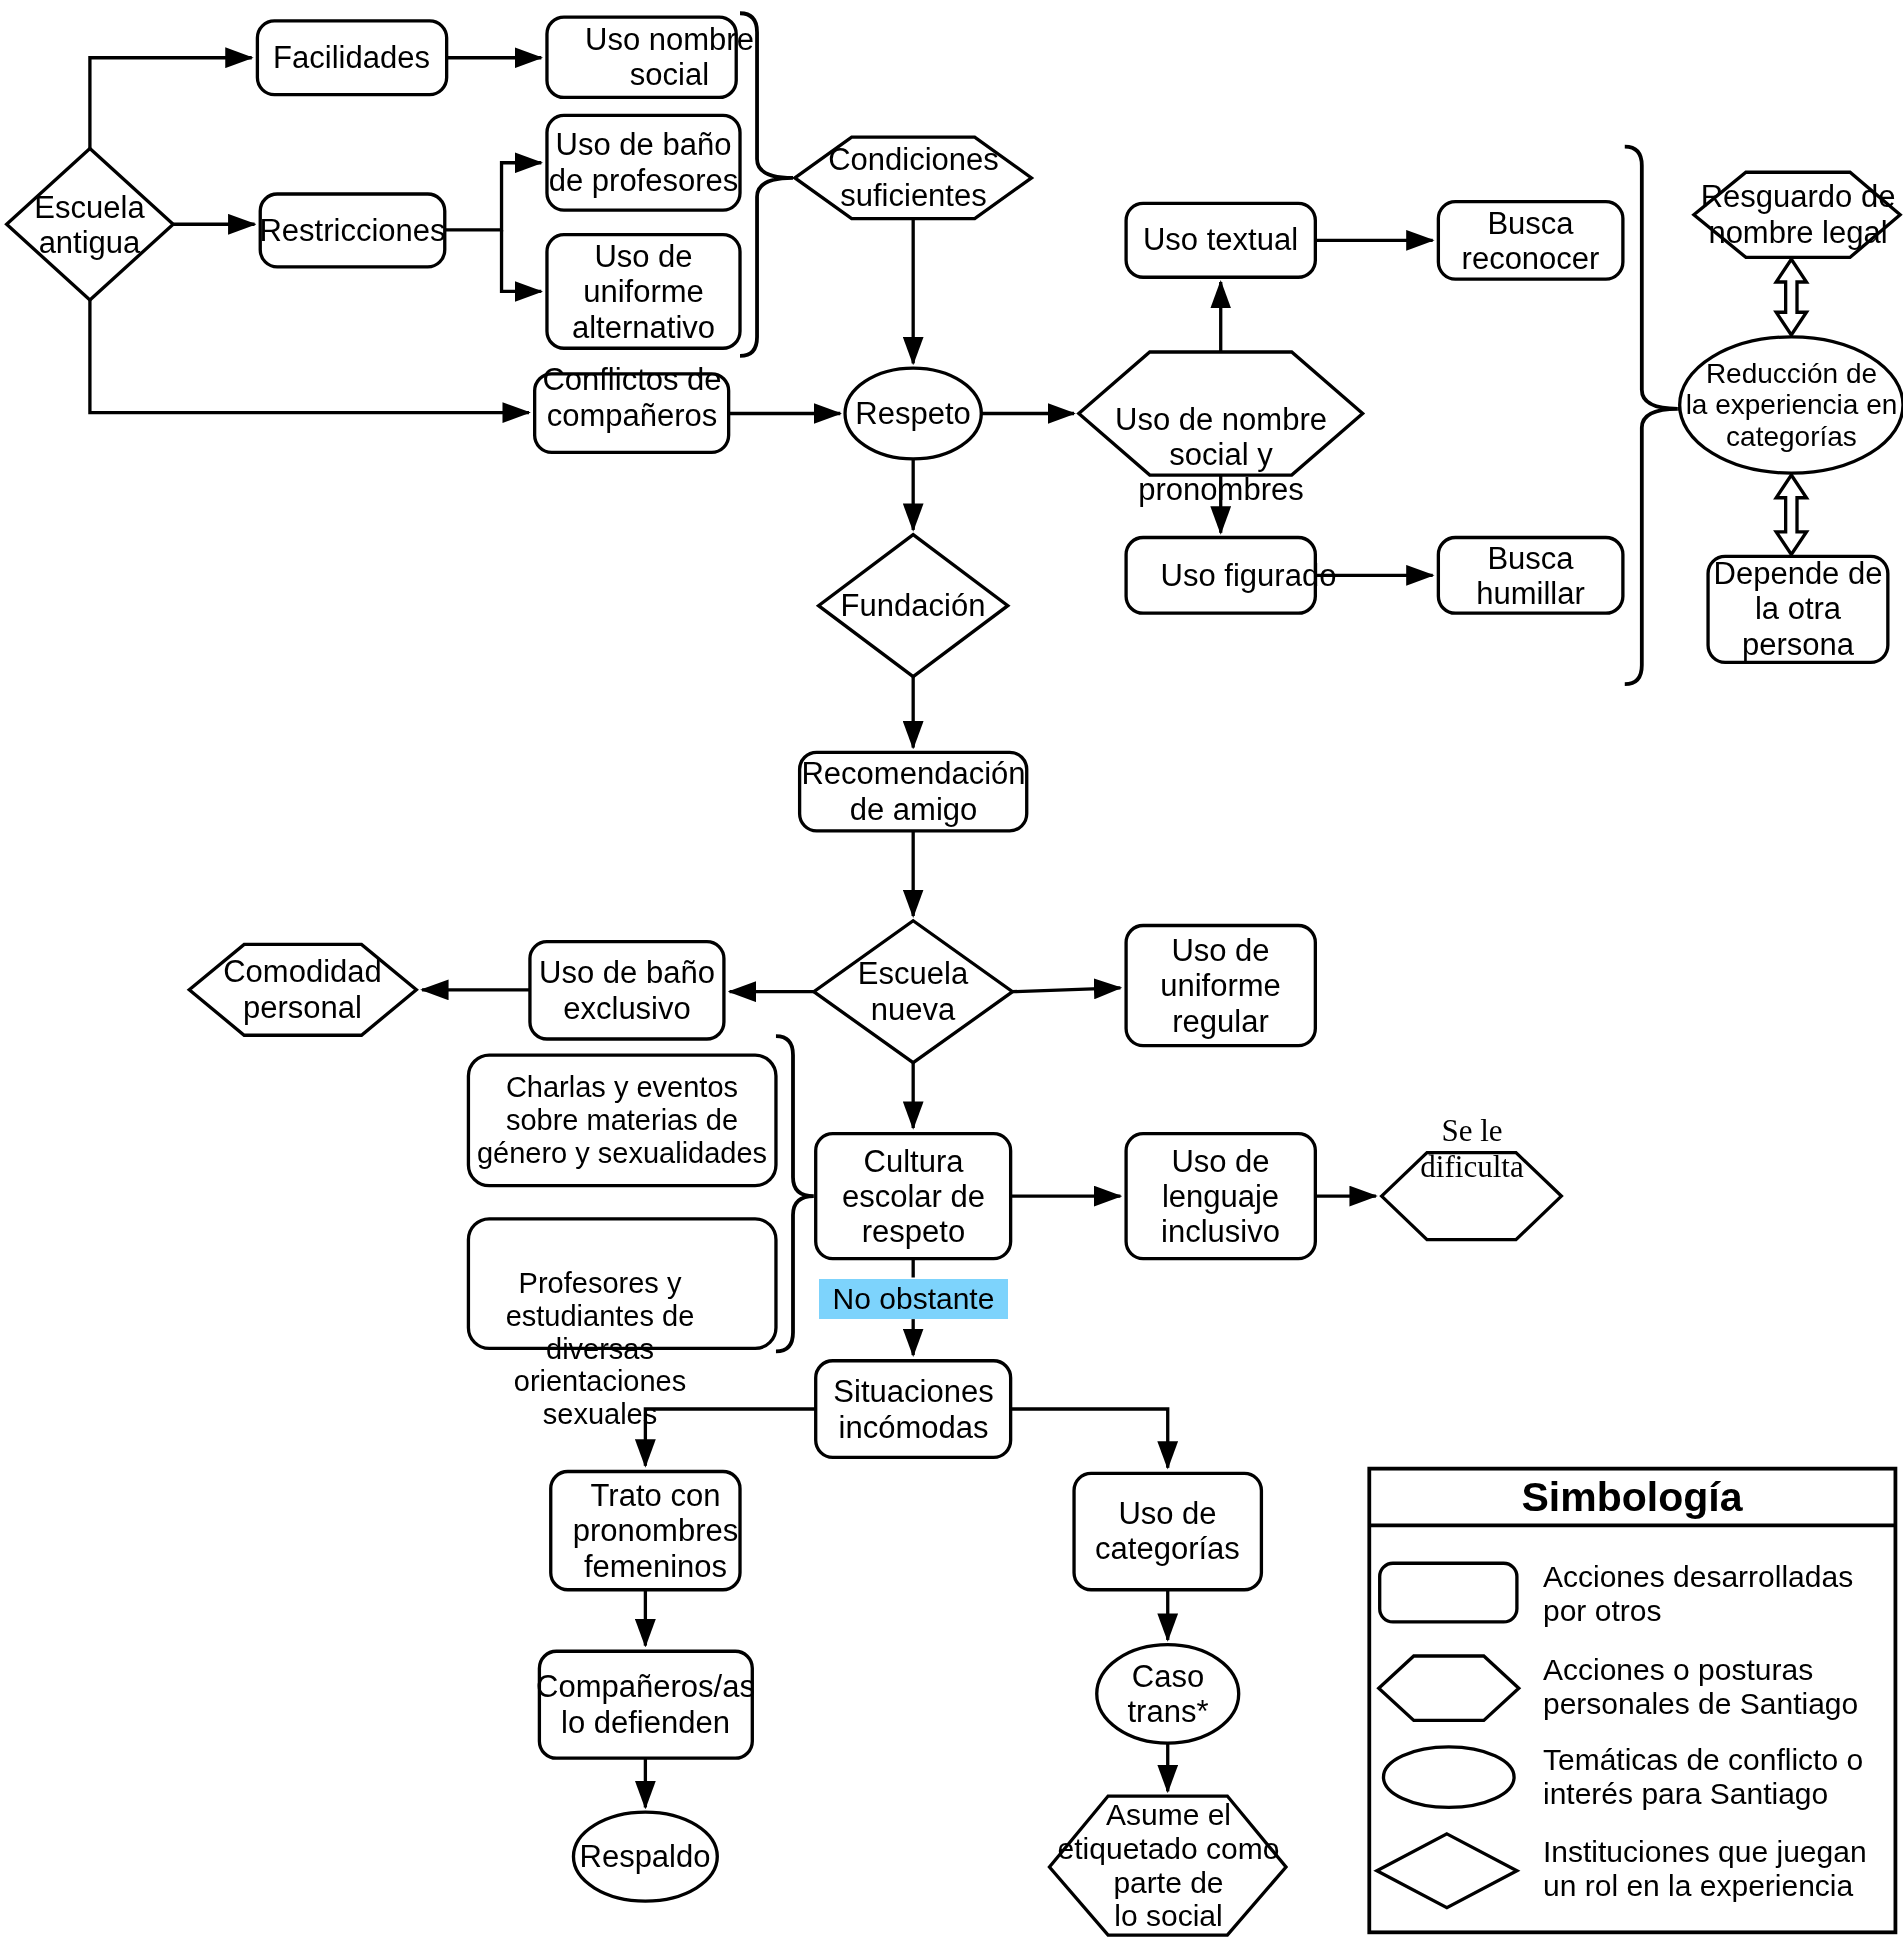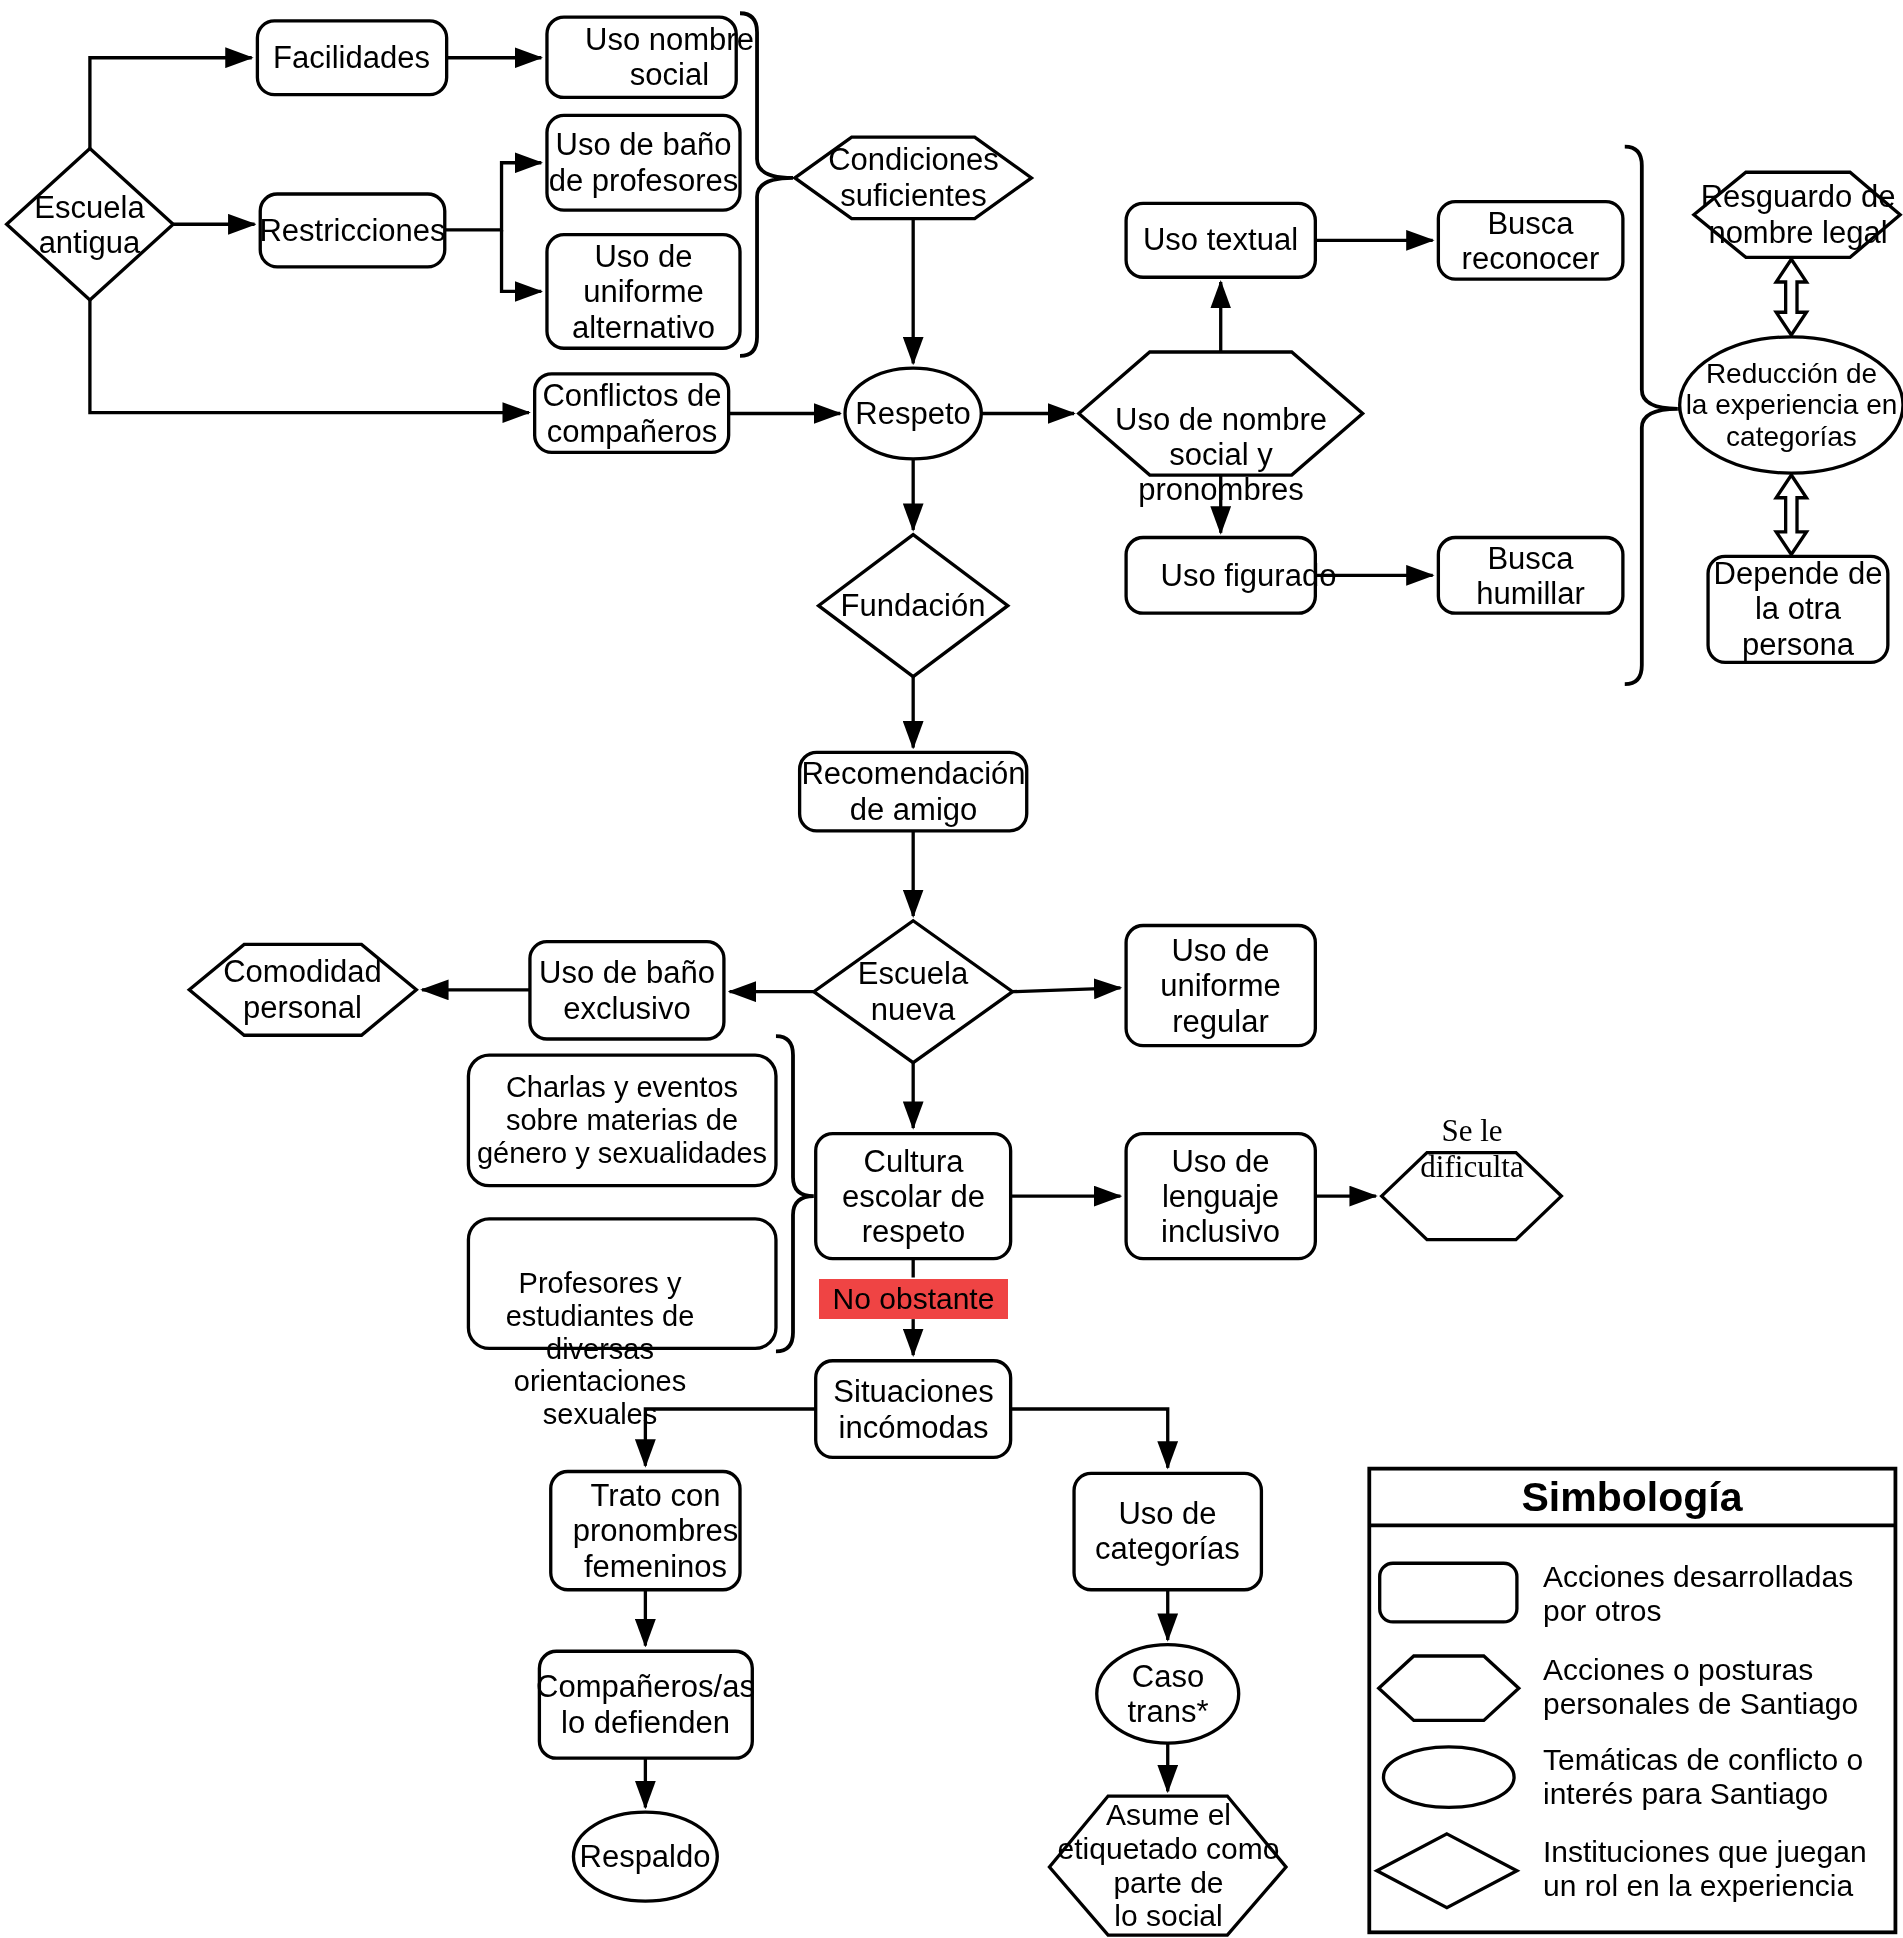--- a/index.html
+++ b/index.html
@@ -7,21 +7,21 @@
           font-family:"Liberation Sans", sans-serif;color:#000;}
   #diagram-svg{position:absolute;left:0;top:0;}
   .lbl{position:absolute;display:flex;align-items:center;justify-content:center;
        text-align:center;white-space:pre-line;font-size:31px;line-height:1.13;
        color:#000;pointer-events:none;}
   .fs30{font-size:28px;}
   .fs31{font-size:29px;}
   .fs32{font-size:30px;}
   .left{justify-content:flex-start;text-align:left;}
   .legend-title{font-weight:bold;font-size:41px;}
-  .edge-label{font-size:30px;background:#ef4444;}
+  .edge-label{font-size:30px;background:#7dd3fc;}
   svg path, svg rect, svg ellipse, svg polygon, svg line{vector-effect:none;}
 </style>
 </head>
 <body>
 
 <div id="canvas">
 
 <svg id="diagram-svg" width="1903" height="1938" viewBox="0 0 2011 2048">
   <defs>
     <marker id="arw" viewBox="0 0 30 22" markerWidth="30" markerHeight="22" refX="28" refY="11" orient="auto" markerUnits="userSpaceOnUse">
@@ -135,21 +135,21 @@
 <div class="lbl" style="left:547px;top:17px;width:189px;height:80px;padding-left:28px;">Uso nombre
 social</div>
 <div class="lbl" style="left:260px;top:194px;width:185px;height:73px;">Restricciones</div>
 <div class="lbl" style="left:547px;top:115px;width:193px;height:95px;">Uso de baño
 de profesores</div>
 <div class="lbl" style="left:547px;top:235px;width:193px;height:114px;">Uso de
 uniforme
 alternativo</div>
 <div class="lbl" style="left:795px;top:136px;width:237px;height:83px;">Condiciones
 suficientes</div>
-<div class="lbl" style="left:535px;top:374px;width:194px;height:79px;">Conflictos de
+<div class="lbl" style="left:535px;top:358px;width:194px;height:79px;">Conflictos de
 compañeros</div>
 <div class="lbl" style="left:845px;top:368px;width:136px;height:91px;">Respeto</div>
 <div class="lbl" style="left:1079px;top:352px;width:284px;height:123px;margin-top:41px;">Uso de nombre
 social y
 pronombres</div>
 <div class="lbl" style="left:1126px;top:203px;width:189px;height:74px;">Uso textual</div>
 <div class="lbl" style="left:1438px;top:202px;width:185px;height:78px;">Busca
 reconocer</div>
 <div class="lbl" style="left:1126px;top:538px;width:189px;height:76px;padding-left:28px;">Uso figurado</div>
 <div class="lbl" style="left:1438px;top:538px;width:185px;height:76px;">Busca

